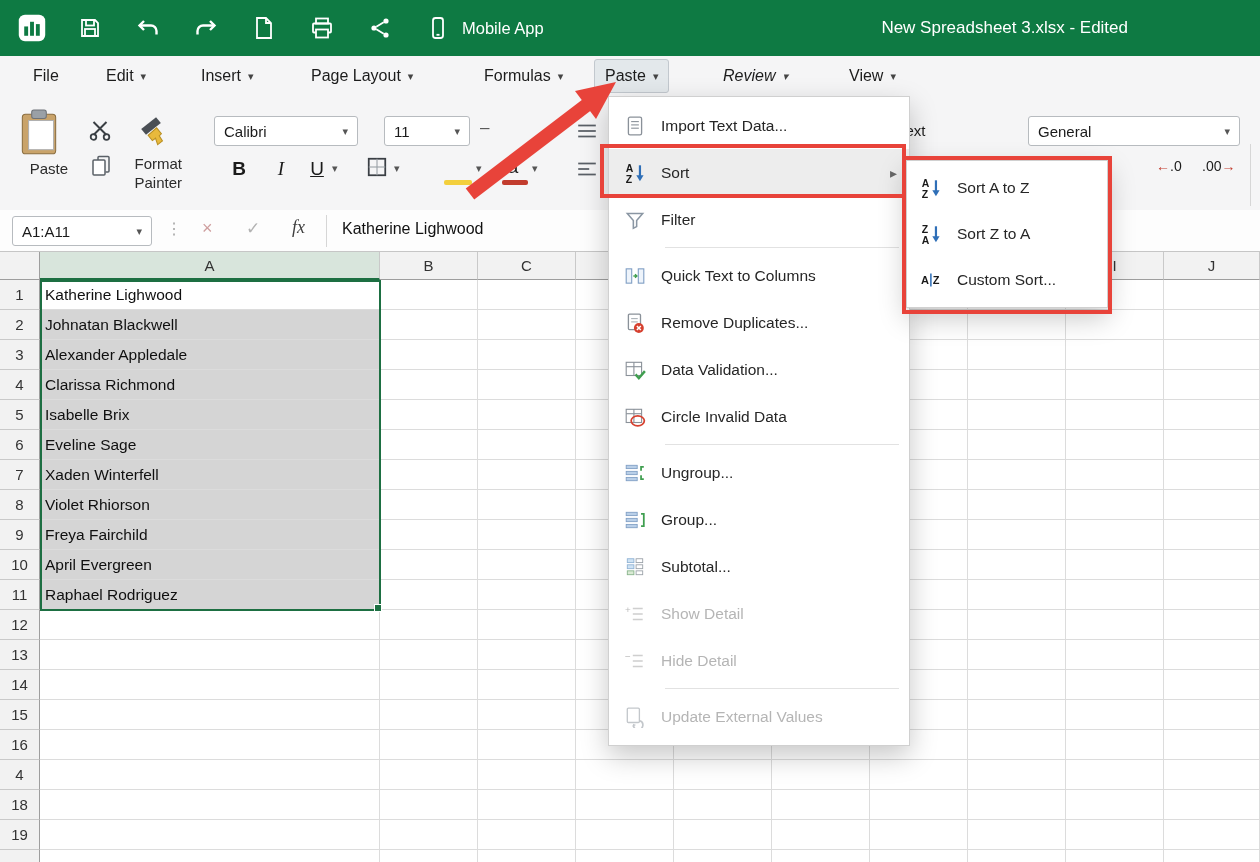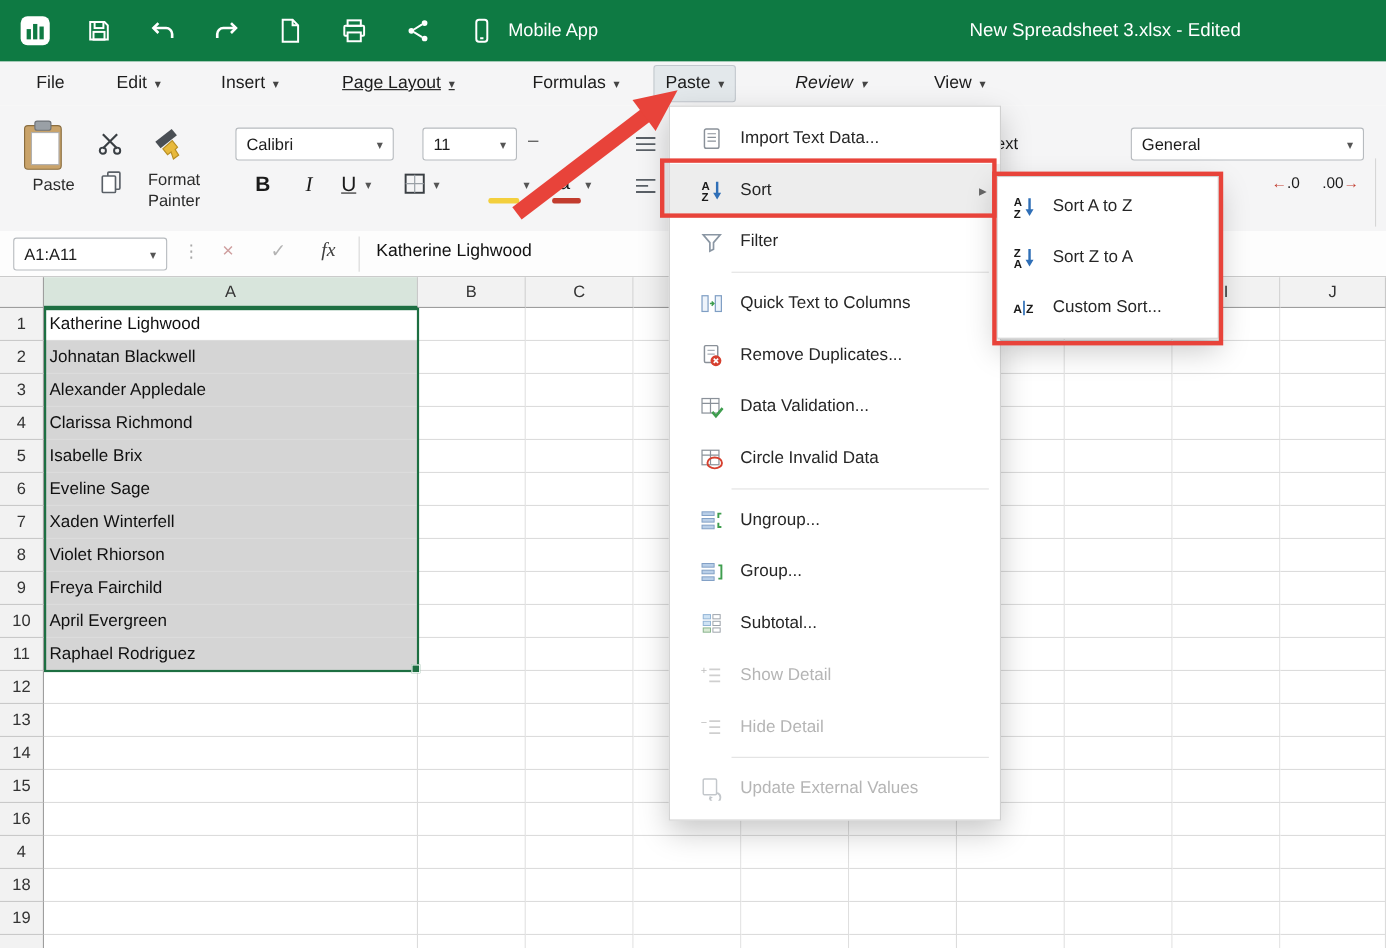--- a/index.html
+++ b/index.html
@@ -47,21 +47,21 @@
   .col-header.selected{background:#d8e5dc;border-bottom:2px solid #1d6f42;}
   .row-header{position:absolute;left:0;width:40px;height:30px;background:#f2f2f2;border-right:1px solid #9e9e9e;border-bottom:1px solid #c9c9c9;box-sizing:border-box;display:flex;align-items:center;justify-content:center;font-size:15px;color:#333;}
   .cell{position:absolute;height:30px;background:#fff;border-right:1px solid #dcdcdc;border-bottom:1px solid #dcdcdc;box-sizing:border-box;}
   .cell.a-text{font-size:15.5px;color:#101010;line-height:29px;padding-left:5px;white-space:nowrap;overflow:hidden;}
   .cell.range-fill{background:#d5d5d5;}
   .sel-overlay{position:absolute;left:40px;top:28px;width:341px;height:331px;border:2px solid #1d6f42;box-sizing:border-box;pointer-events:none;z-index:5;}
   .fill-handle{position:absolute;left:374px;top:352px;width:8px;height:8px;background:#1d6f42;border:1px solid #fff;box-sizing:border-box;z-index:6;}
 
   
   .data-menu{position:absolute;left:608px;top:96px;width:302px;background:#fff;border:1px solid #d0d0d0;box-shadow:0 10px 26px rgba(0,0,0,.22);padding:5px 0;z-index:50;box-sizing:border-box;}
-  .menu-item{height:47px;display:flex;align-items:center;padding:0 12px 0 26px;gap:14px;font-size:15.5px;color:#262626;cursor:default;}
+  .menu-item{height:47px;display:flex;align-items:center;padding:0 12px 0 14px;gap:14px;font-size:15.5px;color:#262626;cursor:default;}
   .menu-item.highlighted{background:#ededed;}
   .menu-item.disabled{color:#b5b5b5;}
   .mi-icon{width:24px;height:24px;flex:0 0 24px;display:flex;align-items:center;justify-content:center;}
   .mi-icon svg{width:22px;height:22px;}
   .mi-sub{margin-left:auto;color:#666;font-size:14px;}
   .menu-sep{height:1px;background:#e2e2e2;margin:4px 10px 4px 56px;}
 
   
   .sort-submenu{position:absolute;left:906px;top:160px;width:202px;background:#fff;border:1px solid #d0d0d0;box-shadow:0 10px 26px rgba(0,0,0,.22);padding:4px 0;z-index:60;box-sizing:border-box;}
   .sort-submenu .menu-item{height:46px;padding:0 10px 0 12px;}
@@ -145,21 +145,21 @@
         <span>File</span>
       </div>
       <div class="mb-item" style="left: 95px;">
         <span>Edit</span>
         <span class="chev">▾</span>
       </div>
       <div class="mb-item" style="left: 190px;">
         <span>Insert</span>
         <span class="chev">▾</span>
       </div>
-      <div class="mb-item" style="left: 300px; text-decoration: underline;">
+      <div class="mb-item" style="left: 300px;">
         <span>Page Layout</span>
         <span class="chev">▾</span>
       </div>
       <div class="mb-item" style="left: 473px;">
         <span>Formulas</span>
         <span class="chev">▾</span>
       </div>
       <div class="mb-item active" style="left: 594px;">
         <span>Paste</span>
         <span class="chev">▾</span>

